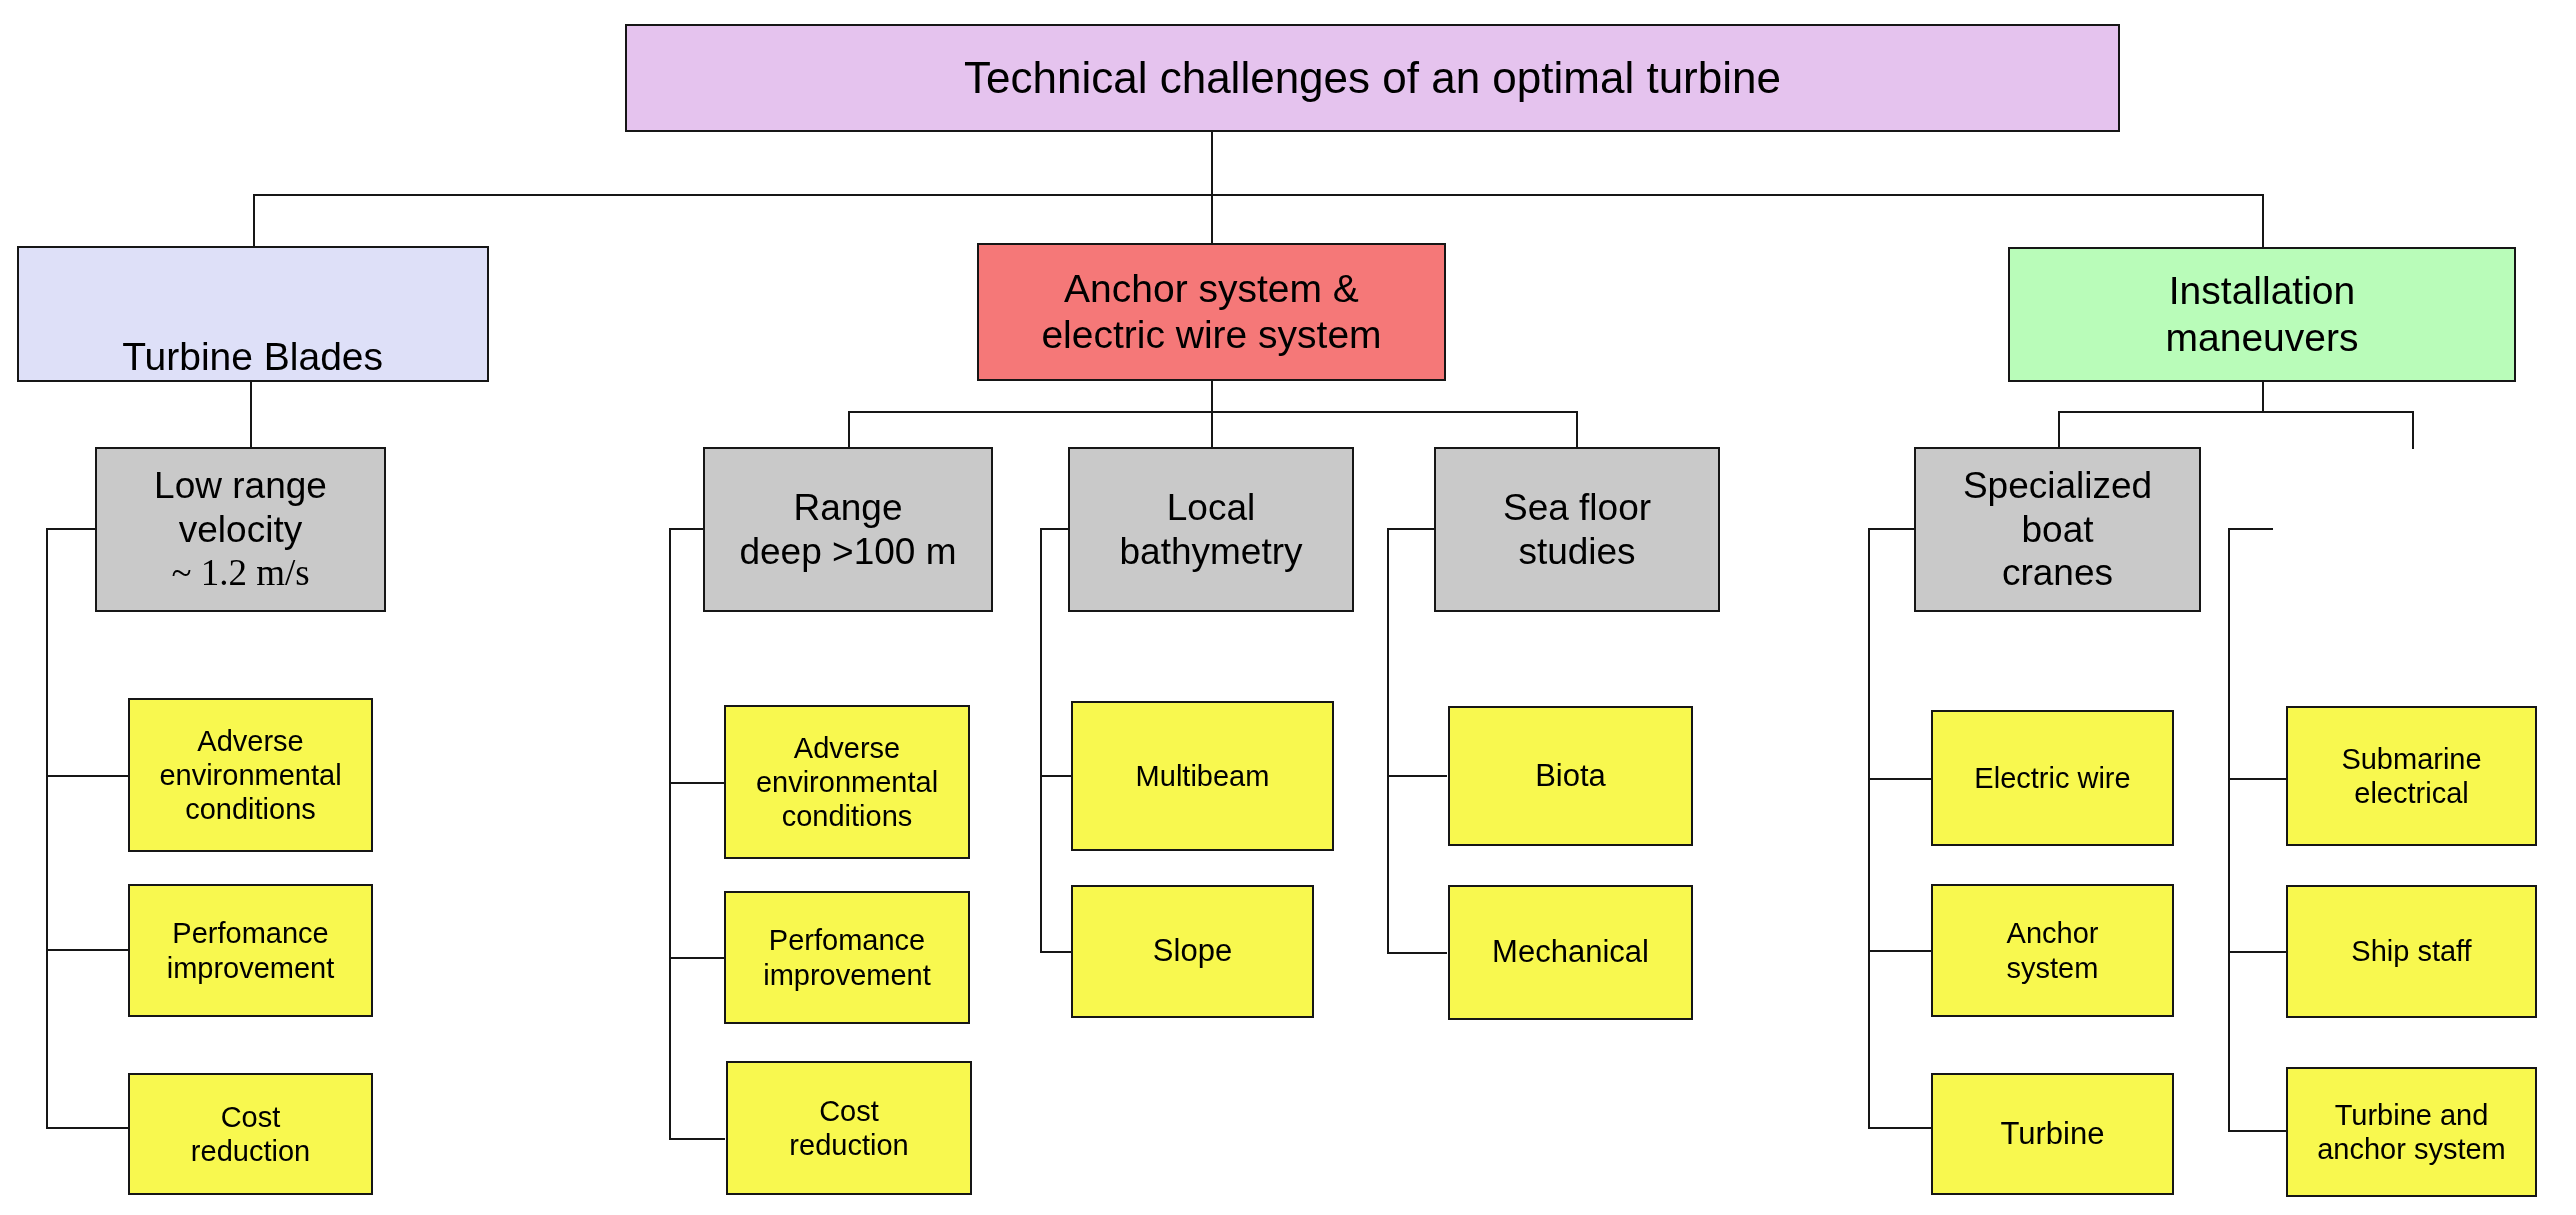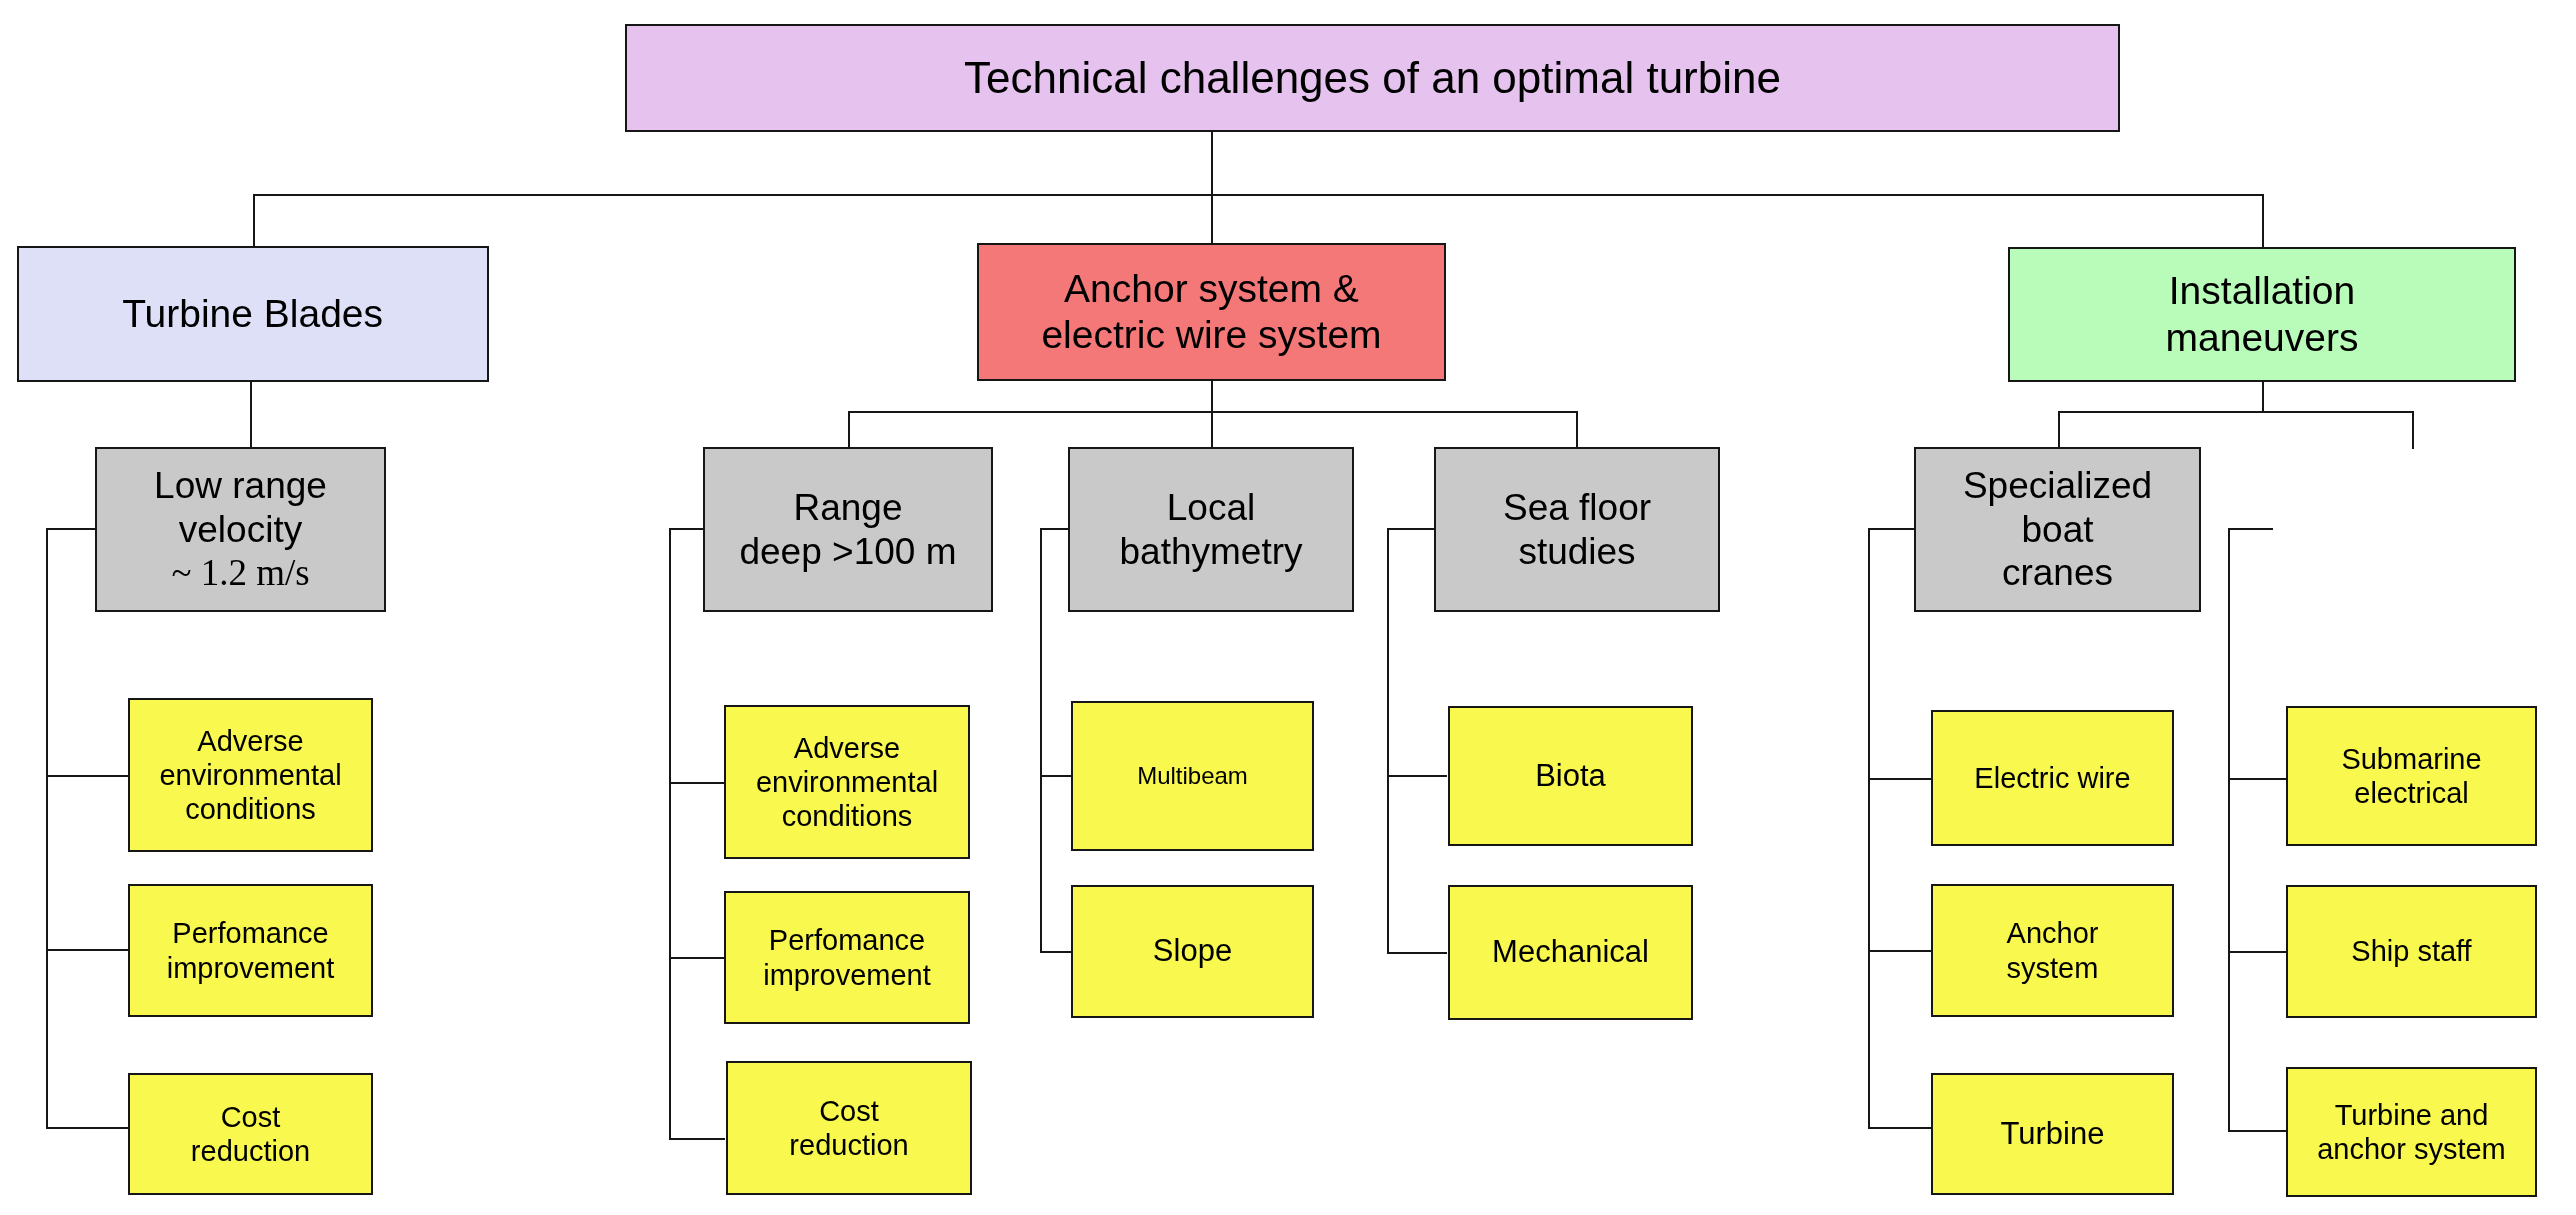--- a/index.html
+++ b/index.html
@@ -63,21 +63,21 @@
   <div class="ln" style="left: 2228px; top: 528px; width: 45px; height: 2px; background: rgb(22, 22, 22);"></div>
   <div class="ln" style="left: 2228px; top: 528px; width: 2px; height: 603px; background: rgb(22, 22, 22);"></div>
   <div class="ln" style="left: 2228px; top: 778px; width: 58px; height: 2px; background: rgb(22, 22, 22);"></div>
   <div class="ln" style="left: 2228px; top: 951px; width: 58px; height: 2px; background: rgb(22, 22, 22);"></div>
   <div class="ln" style="left: 2228px; top: 1130px; width: 58px; height: 2px; background: rgb(22, 22, 22);"></div>
 
   <div class="box" style="left: 625px; top: 24px; width: 1495px; height: 108px; font-size: 44px; background: rgb(229, 195, 238);">
     <span class="lbl">Technical challenges of an optimal turbine</span>
   </div>
 
-  <div class="box" style="left: 16.6px; top: 246px; width: 472px; height: 136px; font-size: 39px; background: rgb(222, 224, 248);">
+  <div class="box" style="left: 16.6px; top: 246px; width: 472px; height: 136px; font-size: 39px; background: rgb(222, 224, 248); justify-content: flex-end;">
     <span class="lbl">Turbine Blades</span>
   </div>
   <div class="box" style="left: 977px; top: 243px; width: 469px; height: 138px; font-size: 39px; background: rgb(245, 120, 120);">
     <span class="lbl">Anchor system &amp;
 electric wire system</span>
   </div>
   <div class="box" style="left: 2008px; top: 247px; width: 508px; height: 135px; font-size: 39px; background: rgb(185, 252, 185);">
     <span class="lbl">Installation
 maneuvers</span>
   </div>
@@ -126,21 +126,21 @@
   </div>
   <div class="box" style="left: 724px; top: 891px; width: 246px; height: 133px; font-size: 29px; background: rgb(248, 248, 79);">
     <span class="lbl">Perfomance
 improvement</span>
   </div>
   <div class="box" style="left: 726px; top: 1061px; width: 246px; height: 134px; font-size: 29px; background: rgb(248, 248, 79);">
     <span class="lbl">Cost
 reduction</span>
   </div>
 
-  <div class="box" style="left: 1071px; top: 701px; width: 243px; height: 150px; font-size: 24px; background: rgb(248, 248, 79);">
+  <div class="box" style="left: 1071px; top: 701px; width: 263px; height: 150px; font-size: 29px; background: rgb(248, 248, 79);">
     <span class="lbl">Multibeam</span>
   </div>
   <div class="box" style="left: 1071px; top: 885px; width: 243px; height: 133px; font-size: 31px; background: rgb(248, 248, 79);">
     <span class="lbl">Slope</span>
   </div>
 
   <div class="box" style="left: 1448px; top: 885px; width: 245px; height: 135px; font-size: 31px; background: rgb(248, 248, 79);">
     <span class="lbl">Mechanical</span>
   </div>
   <div class="box" style="left: 1448px; top: 706px; width: 245px; height: 140px; font-size: 31px; background: rgb(248, 248, 79);">

